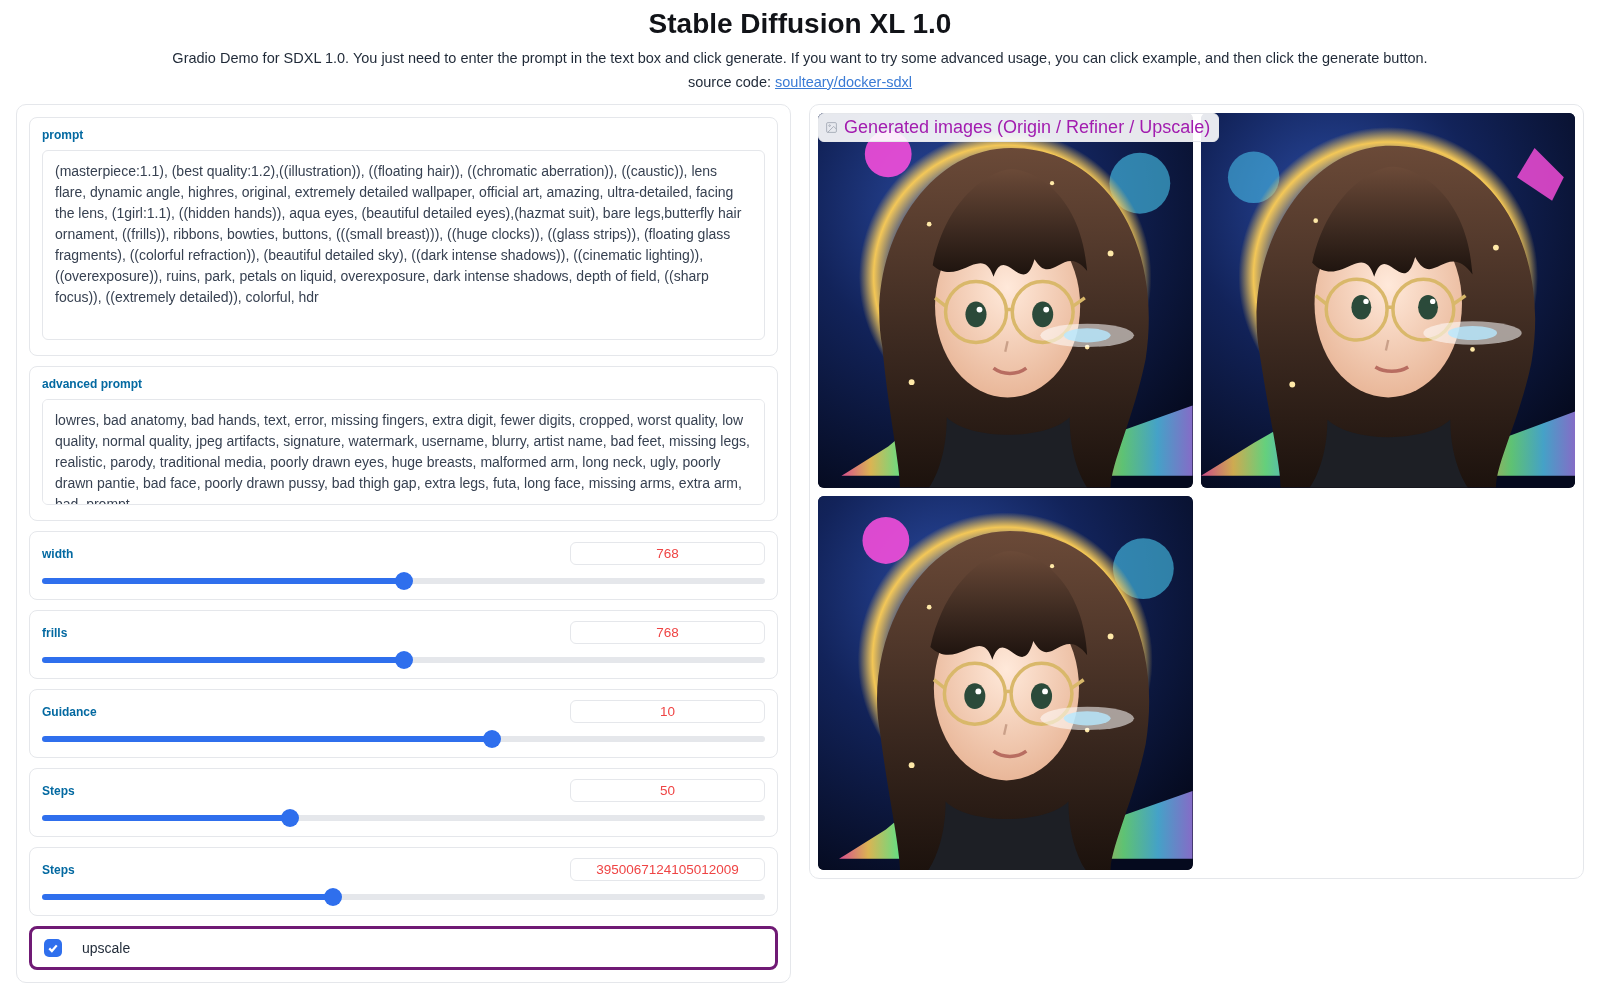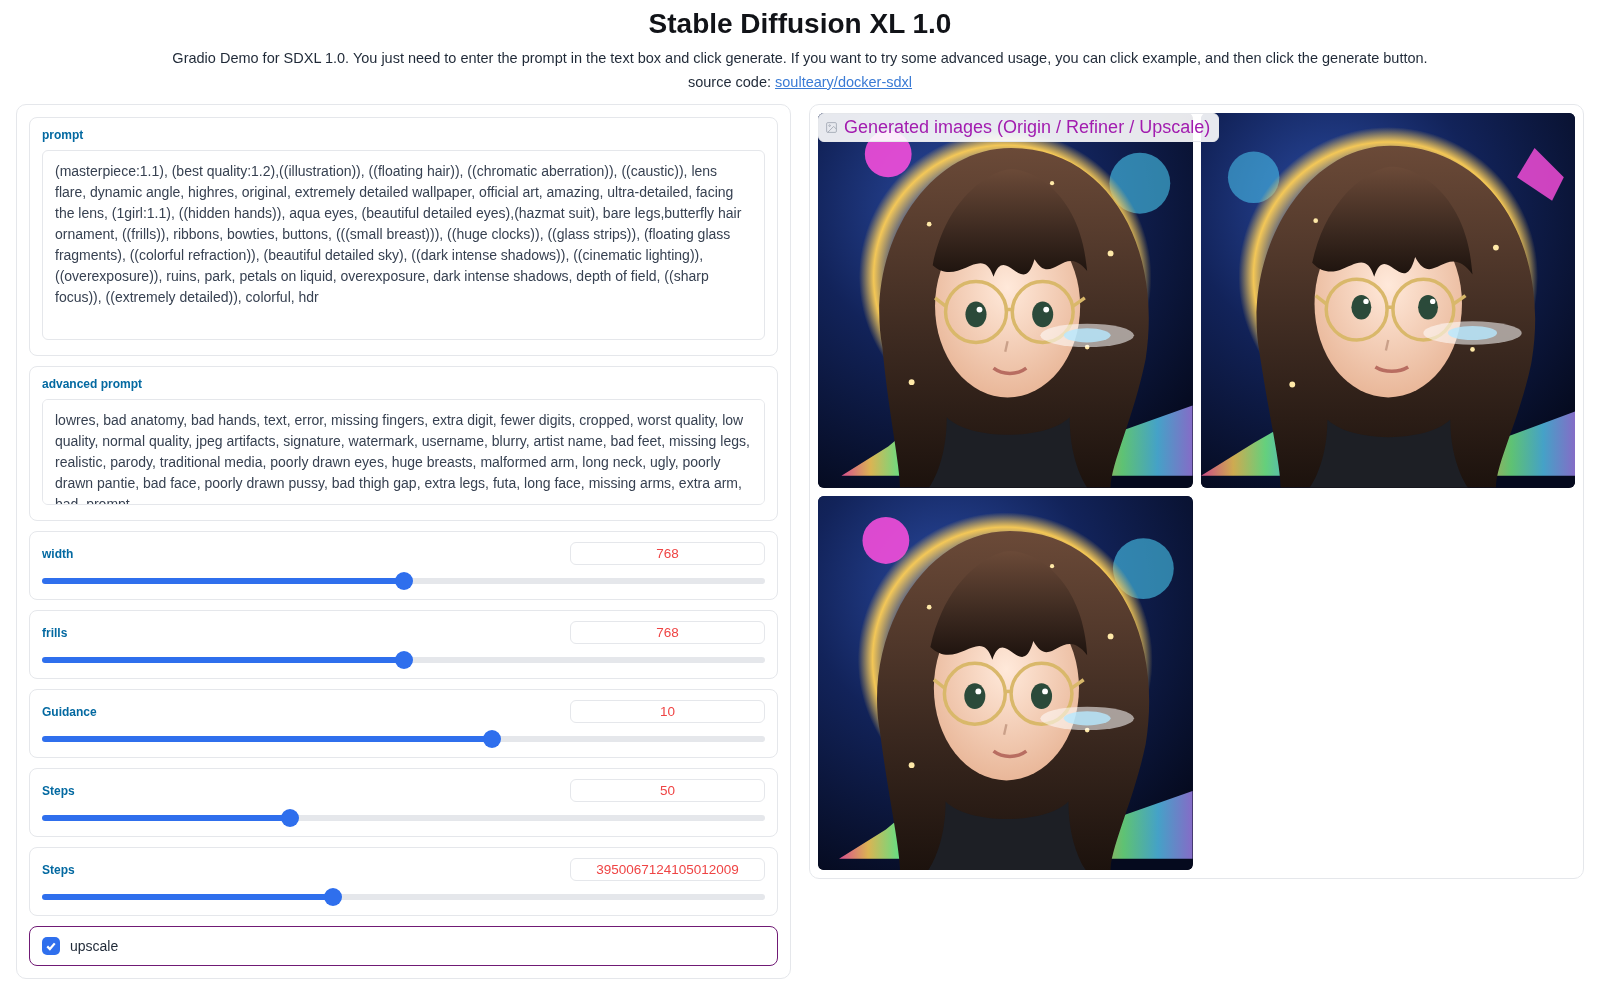--- a/index.html
+++ b/index.html
@@ -115,26 +115,26 @@
     background: #2f6fed;
     border: none;
     box-shadow: 0 0 0 1px #2f6fed;
     cursor: pointer;
   }
   input[type=range].slider::-moz-range-thumb {
     width: 16px; height: 16px; border-radius: 50%;
     background: #2f6fed; border: none; cursor: pointer;
   }
   .check-block {
-    border: 1px solid #701a75;
+    border: 3px solid #701a75;
     border-radius: 8px;
     padding: 10px 12px;
     display: flex;
     align-items: center;
-    gap: 10px;
+    gap: 20px;
   }
   .chk {
     width: 18px; height: 18px;
     border-radius: 5px;
     background: #2f6fed;
     display: inline-flex;
     align-items: center; justify-content: center;
     color: #fff;
     font-size: 12px;
     font-weight: 700;

